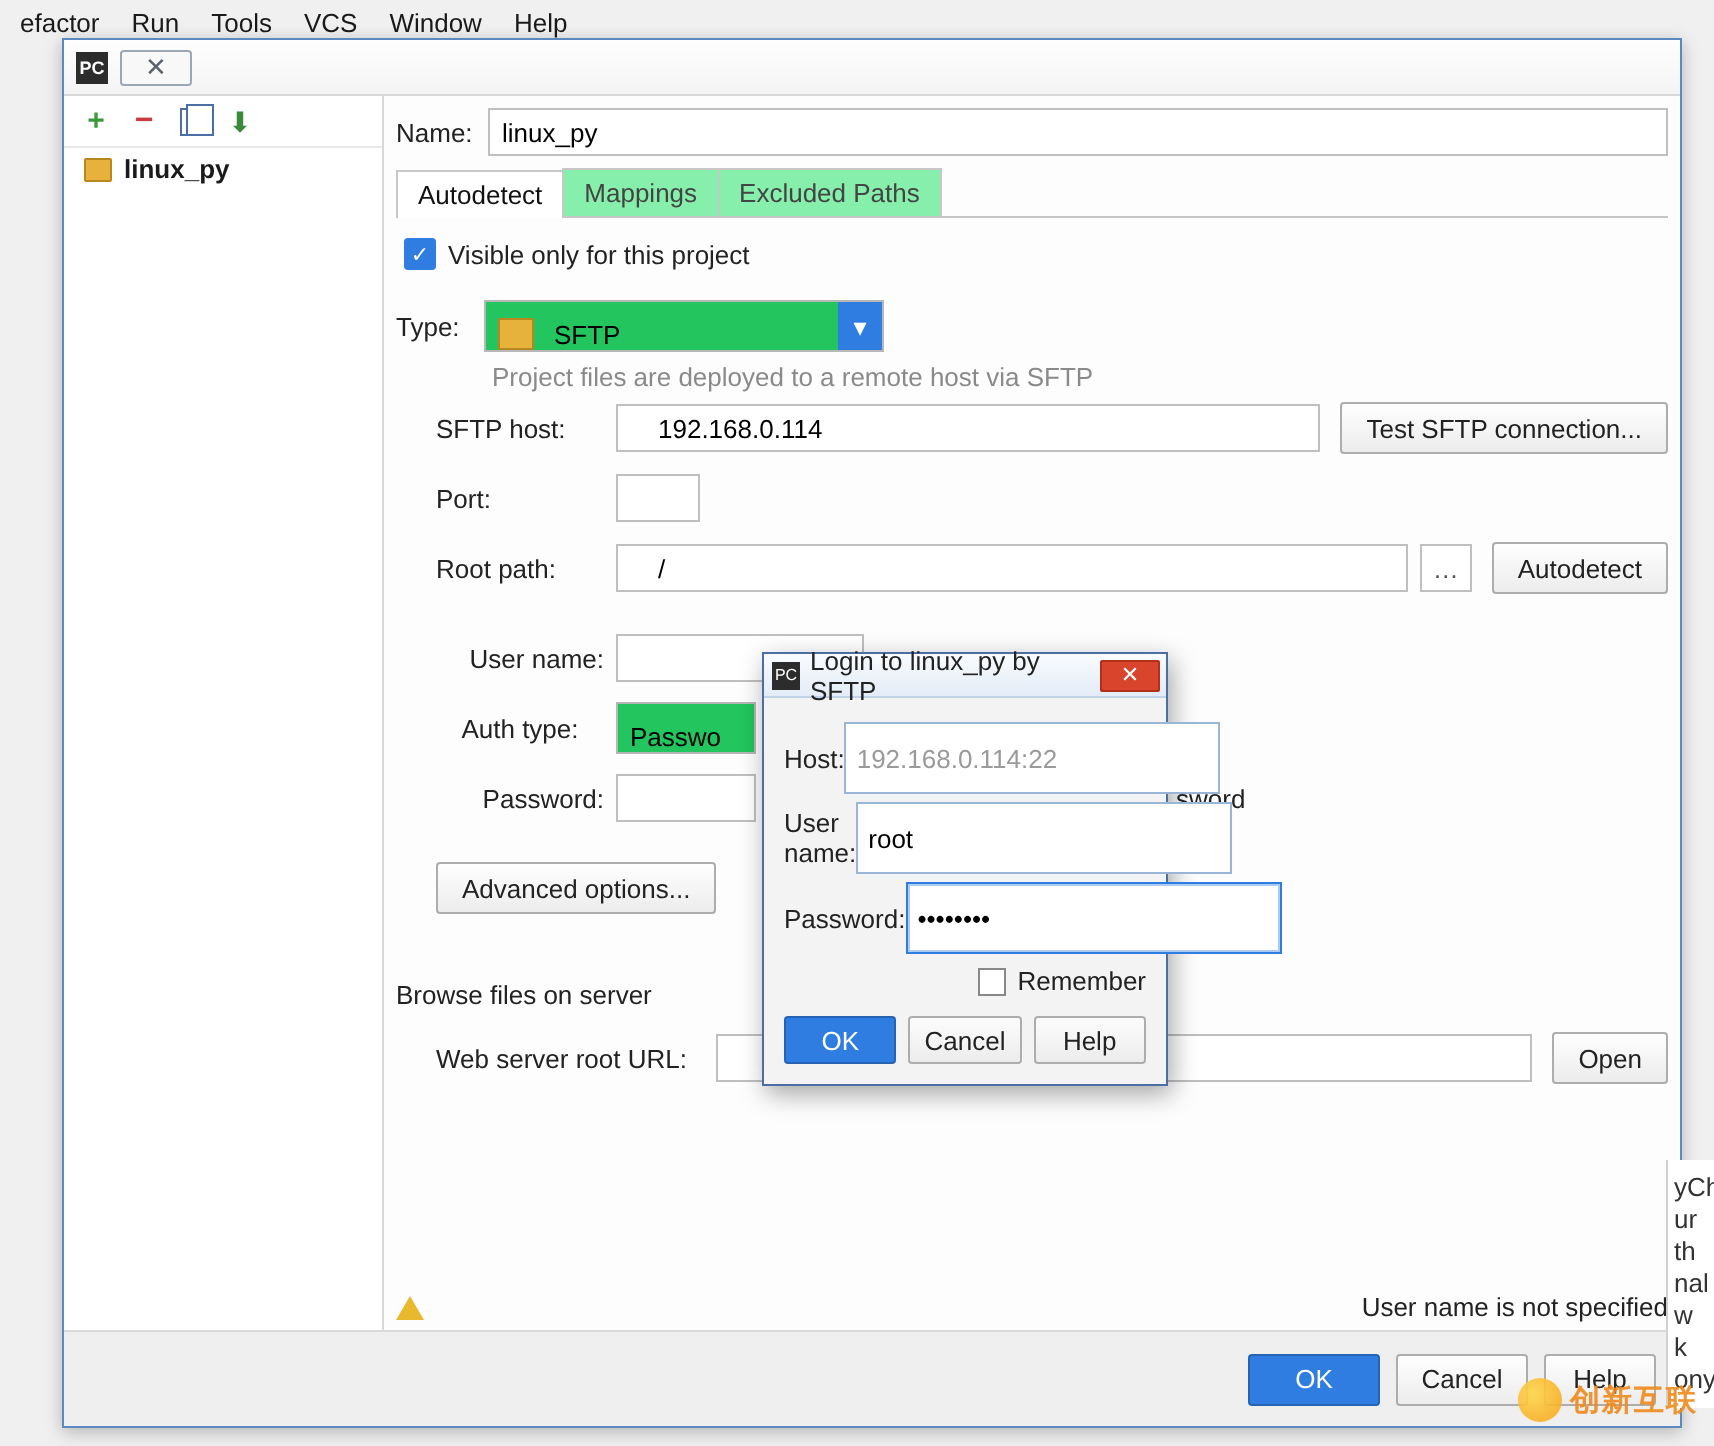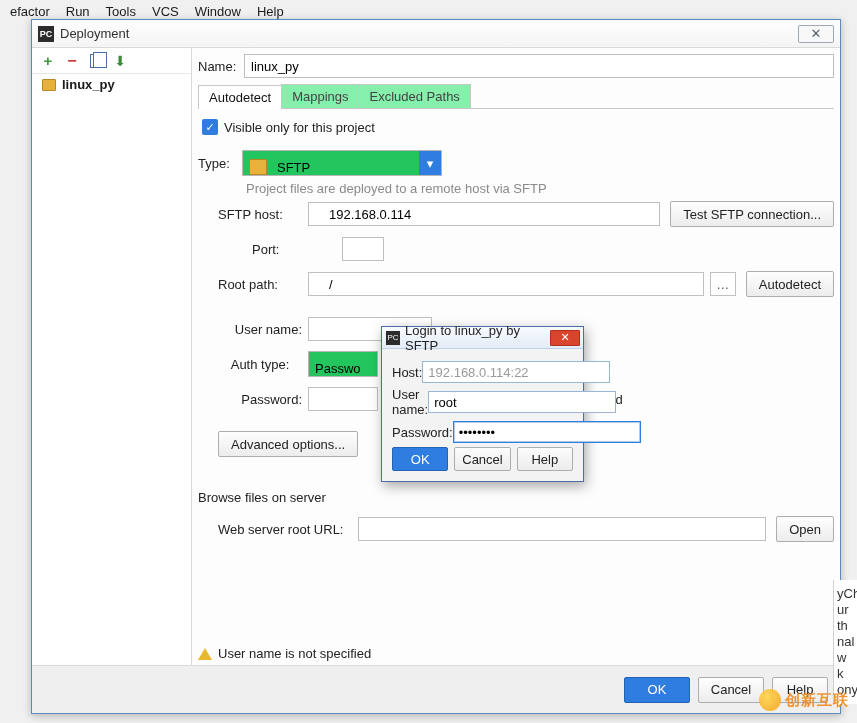--- a/index.html
+++ b/index.html
@@ -44,39 +44,39 @@
   .formlbl { color:#222; }
   .combo { height:26px; border:1px solid #b7b7b7; display:flex; align-items:flex-end; background:#22c55e; }
   .combo .icnbox { width:18px;height:16px;background:#e7b23c;border:1px solid #b8871f;margin:0 6px;border-radius:1px;}
   .combo .val { flex:1; padding:0 4px;}
   .combo .arrow { width:22px;height:100%;background:#2f7de1;display:flex;align-items:center;justify-content:center;color:#fff;}
   .hint { color:#8a8a8a; margin-left:48px; }
   .grouphdr { color:#222; margin:10px 0 6px 0; }
   .field { height:24px; border:1px solid #bfbfbf; padding:2px 20px; background:#fff; }
   .btn { height:26px; border:1px solid #adadad; background:linear-gradient(#fefefe,#ececec); padding:0 12px; border-radius:2px; color:#222; display:inline-flex;align-items:center;}
   .browse-dots { width:26px;height:24px;border:1px solid #bfbfbf;background:#fff;display:flex;align-items:center;justify-content:center;color:#555;}
-  .warn { display:flex; align-items:center; gap:6px; color:#222; margin-top:auto; padding:8px 0 4px 0;}
+  .warn { display:flex; align-items:center; gap:6px; color:#222; margin-top:auto; padding:8px 0 4px 0;justify-content:space-between;}
   .warn-ico { width:0;height:0;border-left:7px solid transparent;border-right:7px solid transparent;border-bottom:12px solid #e8b92e; position:relative;}
   .bottom-bar { height:48px; border-top:1px solid #d9d9d9; display:flex; align-items:center; justify-content:flex-end; gap:8px; padding:0 12px; background:#efefef;}
   .btn-primary { background:#2f7de1; border:1px solid #2564b4; color:#fff;}
   .login-dialog {
     position:absolute; left:381px; top:326px; width:203px;
     border:1px solid #4b6fa4; background:#f3f3f3; box-shadow:2px 4px 12px rgba(0,0,0,.35);
   }
   .login-title {
     height:22px; display:flex; align-items:center;
     background:linear-gradient(#f9fbfe,#e3ecf7); border-bottom:1px solid #c2d2e6; padding:0 0 0 4px;
   }
   .login-title .pc-icon{width:14px;height:14px;background:#2c2c2c;color:#fff;font-size:8px;display:flex;align-items:center;justify-content:center;margin-right:5px;}
   .login-title .t { flex:1; color:#222;}
   .login-title .xbtn { width:30px;height:16px;background:#d9442d;color:#fff;display:flex;align-items:center;justify-content:center;border:1px solid #b22f1a;border-radius:1px;margin-right:3px;font-size:11px;}
   .login-body { padding:8px 10px 10px 10px; }
   .lg-row { display:flex; align-items:center; margin:4px 0; }
   .lg-lbl { width:74px; color:#222; }
-  .lg-input { flex:1; height:22px; border:1px solid #9ab5d6; padding:0 5px; background:#fff; }
+  .lg-input { flex:1; height:36px; border:1px solid #9ab5d6; padding:0 5px; background:#fff; }
   .lg-input.disabled { color:#9a9a9a; background:#fff;}
   .lg-input.focus { border:1px solid #2f7de1; box-shadow:0 0 0 1px rgba(47,125,225,.4) inset;}
   .lg-check-row { display:flex; align-items:center; justify-content:flex-end; gap:6px; margin:6px 0 10px 0; color:#222;}
   .sqcb { width:14px;height:14px;border:1px solid #888;background:#fff;}
   .lg-buttons { display:flex; gap:6px; }
   .lg-btn { flex:1; height:24px; border:1px solid #adadad; background:linear-gradient(#fcfcfc,#ececec); border-radius:2px; display:flex;align-items:center;justify-content:center;color:#222;}
   .lg-btn.primary { background:#2f7de1;border:1px solid #2564b4;color:#fff;}
   .side-snip { position:absolute; right:0; top:580px; width:24px; background:#fff; border-left:1px solid #d0d0d0; padding:6px 3px; font-size:12px; color:#333; line-height:16px;}
   .watermark { position:absolute; right:8px; bottom:12px; display:flex; align-items:center; gap:4px; opacity:.9;}
   .wm-icn { width:22px;height:22px;border-radius:50%;background:radial-gradient(circle at 35% 35%,#ffd54a,#f6a31a);}
@@ -90,21 +90,20 @@
   <span>Run</span>
   <span>Tools</span>
   <span>VCS</span>
   <span>Window</span>
   <span>Help</span>
 </div>
 
 <div class="dialog">
   <div class="titlebar">
     <span class="pc-icon">PC</span>
-    <span class="title">Deployment</span>
     <span class="close-btn">✕</span>
   </div>
 
   <div class="body">
 
     <div class="left-panel">
       <div class="toolbar">
         <span class="ico add-ico">+</span>
         <span class="ico remove-ico">−</span>
         <span class="ico">
@@ -147,21 +146,21 @@
 
 
       <div class="formrow" style="padding-left:20px;">
         <span class="formlbl" style="width:90px;">SFTP host:</span>
         <input class="field" style="flex: 1 1 0%;" value="192.168.0.114">
         <span style="width:10px;"></span>
         <span class="btn">Test SFTP connection...</span>
       </div>
 
       <div class="formrow" style="padding-left:20px;">
-        <span class="formlbl" style="width:90px;margin-left:34px;">Port:</span>
+        <span class="formlbl" style="width:90px;">Port:</span>
         <input class="field" style="width: 34px;" value="22">
       </div>
 
       <div class="formrow" style="padding-left:20px;">
         <span class="formlbl" style="width:90px;">Root path:</span>
         <input class="field" style="flex: 1 1 0%;" value="/">
         <span style="width:6px;"></span>
         <span class="browse-dots">…</span>
         <span style="width:10px;"></span>
         <span class="btn">Autodetect</span>
@@ -228,20 +227,24 @@
       <span class="lg-lbl">Host:</span>
       <input class="lg-input disabled" readonly="" value="192.168.0.114:22" style="">
     </div>
     <div class="lg-row">
       <span class="lg-lbl">User name:</span>
       <input class="lg-input" value="root" style="">
     </div>
     <div class="lg-row">
       <span class="lg-lbl">Password:</span>
       <input class="lg-input focus" value="••••••••" style="">
+    </div>
+    <div class="lg-check-row">
+      <span class="sqcb"></span>
+      <span>Remember</span>
     </div>
     <div class="lg-buttons">
       <span class="lg-btn primary">OK</span>
       <span class="lg-btn">Cancel</span>
       <span class="lg-btn">Help</span>
     </div>
   </div>
 </div>
 
 <div class="side-snip">

